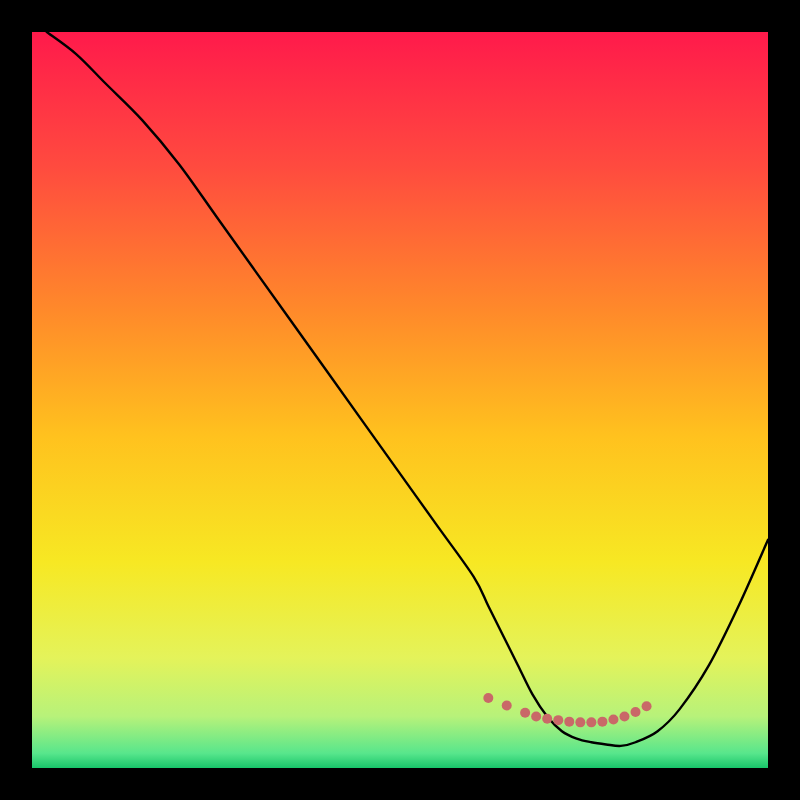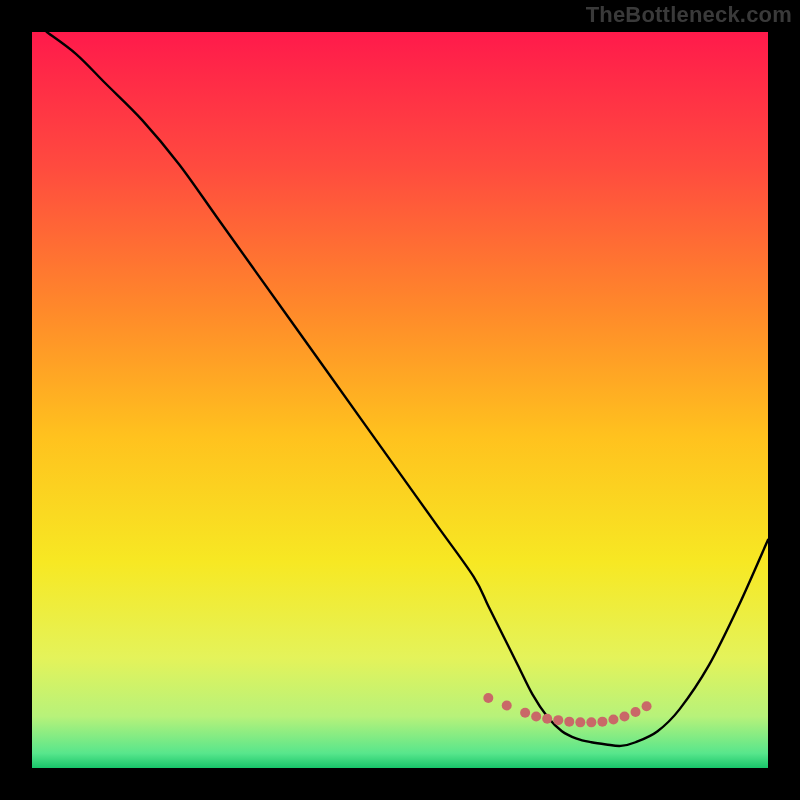--- a/index.html
+++ b/index.html
@@ -42,21 +42,20 @@
     stroke-linecap: round;
   }
   .dot {
     fill: #c96868;
   }
 </style>
 </head>
 <body>
 <div class="frame">
 
-  <div class="watermark">TheBottleneck.com</div>
 
   <svg class="plot" viewBox="0 0 736 736" preserveAspectRatio="none">
     <defs>
       <linearGradient id="bg-grad" x1="0" y1="0" x2="0" y2="1">
           <stop offset="0%" stop-color="#ff1a4b"></stop>
           <stop offset="18%" stop-color="#ff4a3f"></stop>
           <stop offset="38%" stop-color="#ff8a2a"></stop>
           <stop offset="55%" stop-color="#ffc21e"></stop>
           <stop offset="72%" stop-color="#f7e823"></stop>
           <stop offset="85%" stop-color="#e4f35a"></stop>

